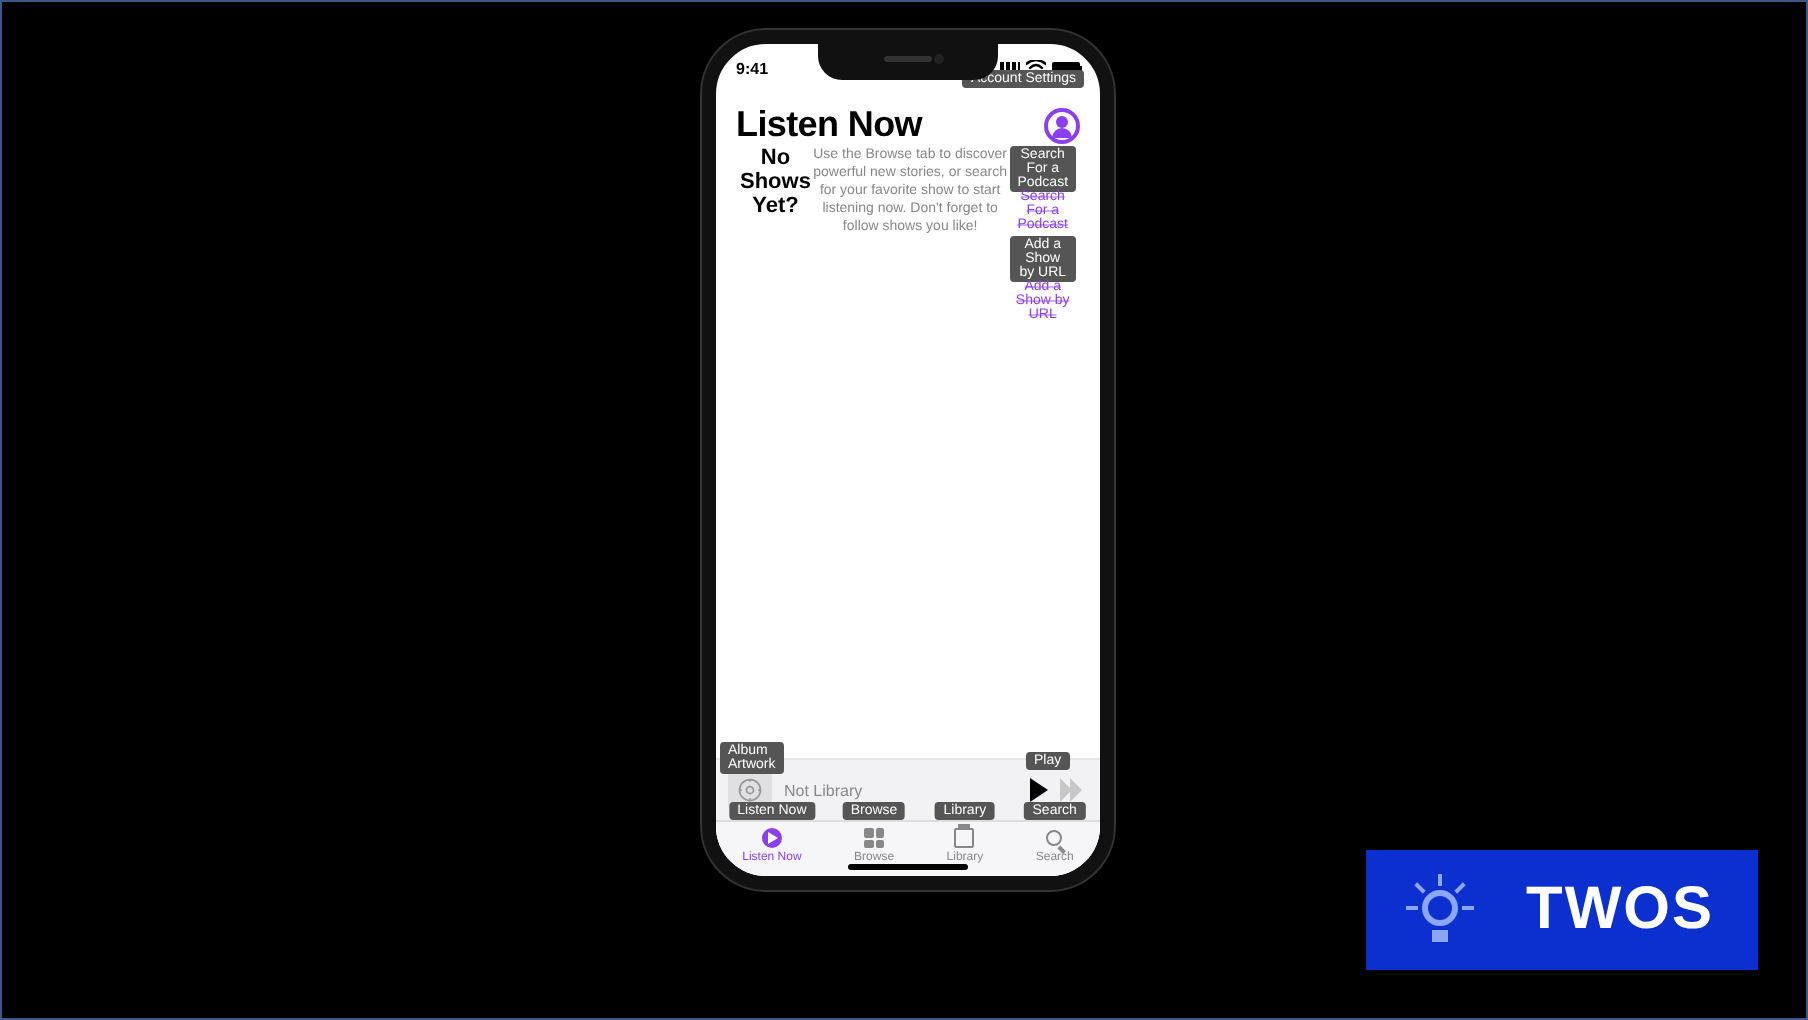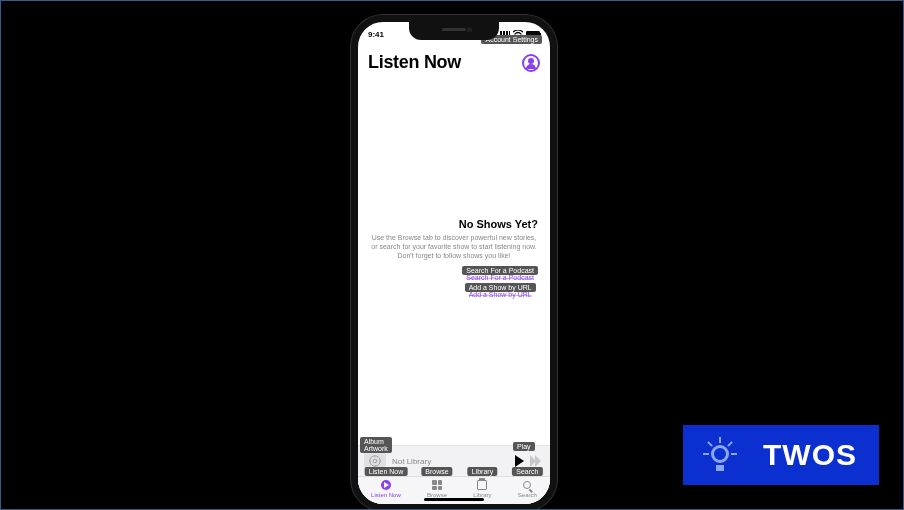--- a/index.html
+++ b/index.html
@@ -4,21 +4,21 @@
 <style>
   * { margin: 0; padding: 0; box-sizing: border-box; }
   body {
     width: 904px; height: 510px; background: #000;
     border: 1px solid #3a5a8a;
     font-family: -apple-system, BlinkMacSystemFont, "Segoe UI", Helvetica, Arial, sans-serif;
     position: relative;
   }
   .phone {
     position: absolute; left: 350px; top: 14px;
-    width: 206px; height: 496px;
+    width: 206px; height: 430px;
     background: #fff; border: 7px solid #111; border-radius: 32px;
     box-shadow: 0 0 0 1px #333;
     overflow: hidden;
   }
   .notch {
     position: absolute; top: 0; left: 50%; transform: translateX(-50%);
     width: 90px; height: 18px; background: #111;
     border-bottom-left-radius: 12px; border-bottom-right-radius: 12px;
     z-index: 20;
   }
@@ -46,21 +46,21 @@
   .acct-wrap { position:relative; }
   .acct-tt {
     position:absolute; top:-17px; right:-2px;
     background:#555; color:#fff; font-size:7px; padding:1px 4px;
     border-radius:2px; white-space:nowrap;
   }
   .avatar { width:18px; height:18px; border-radius:50%; border:2px solid #8b3ff0; position:relative; margin-top:2px; }
   .avatar::before { content:''; position:absolute; top:2px; left:4px; width:6px; height:6px; border-radius:50%; background:#8b3ff0; }
   .avatar::after { content:''; position:absolute; bottom:1px; left:2px; width:10px; height:5px; border-radius:5px 5px 0 0; background:#8b3ff0; }
 
-  .empty { flex:1; display:flex; flex-direction:column; align-items:flex-end; justify-content:center; padding: 0 12px; text-align:center; }
+  .empty { flex:1; display:flex; flex-direction:row; align-items:flex-start; justify-content:center; padding: 0 12px; text-align:center; }
   .empty h2 { font-size: 11px; font-weight:700; color:#000; margin-bottom:3px; }
   .empty p { font-size: 7px; color:#888; line-height:1.3; margin-bottom:6px; }
   .tt-stack { display:flex; flex-direction:column; align-items:center; gap:0; }
   .tt { background:#555; color:#fff; font-size:7px; padding:1px 4px; border-radius:2px; margin-bottom:0px; }
   .link-under { font-size:7px; color:#8b3ff0; margin-top:-1px; margin-bottom:2px; text-decoration:line-through; text-decoration-color:rgba(139,63,240,0.4); }
 
   .player {
     background:#f2f2f4; display:flex; align-items:center; padding: 4px 6px; position:relative;
     border-top:1px solid #e5e5e7;
   }

